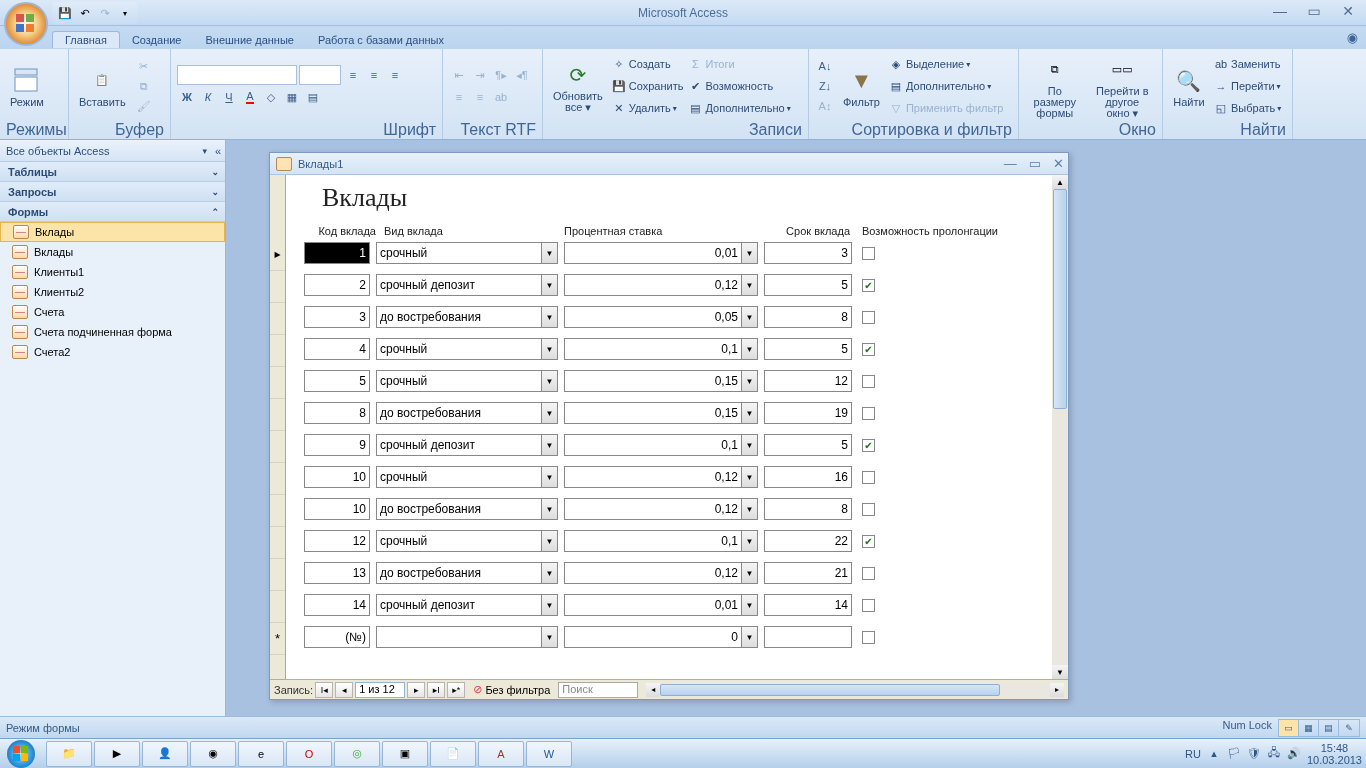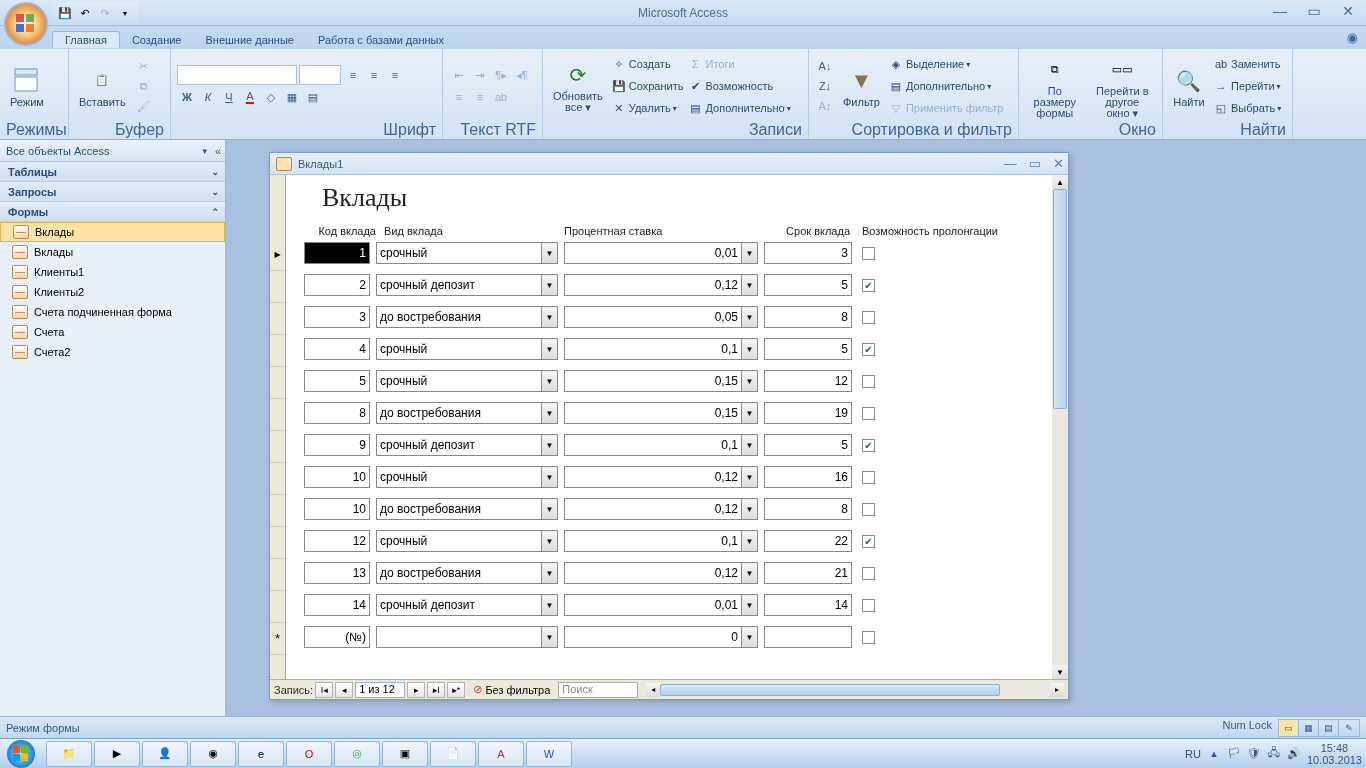--- a/index.html
+++ b/index.html
@@ -355,25 +355,25 @@
         <div class="nav-item">
           <div class="fico"></div>
           <span>Клиенты1</span>
         </div>
         <div class="nav-item">
           <div class="fico"></div>
           <span>Клиенты2</span>
         </div>
         <div class="nav-item">
           <div class="fico"></div>
-          <span>Счета подчиненная форма</span>
+          <span>Счета</span>
         </div>
         <div class="nav-item">
           <div class="fico"></div>
-          <span>Счета</span>
+          <span>Счета подчиненная форма</span>
         </div>
         <div class="nav-item">
           <div class="fico"></div>
           <span>Счета2</span>
         </div>
       </div>
   </div>
   <div class="mdi">
     <div class="form-window">
       <div class="form-titlebar">

